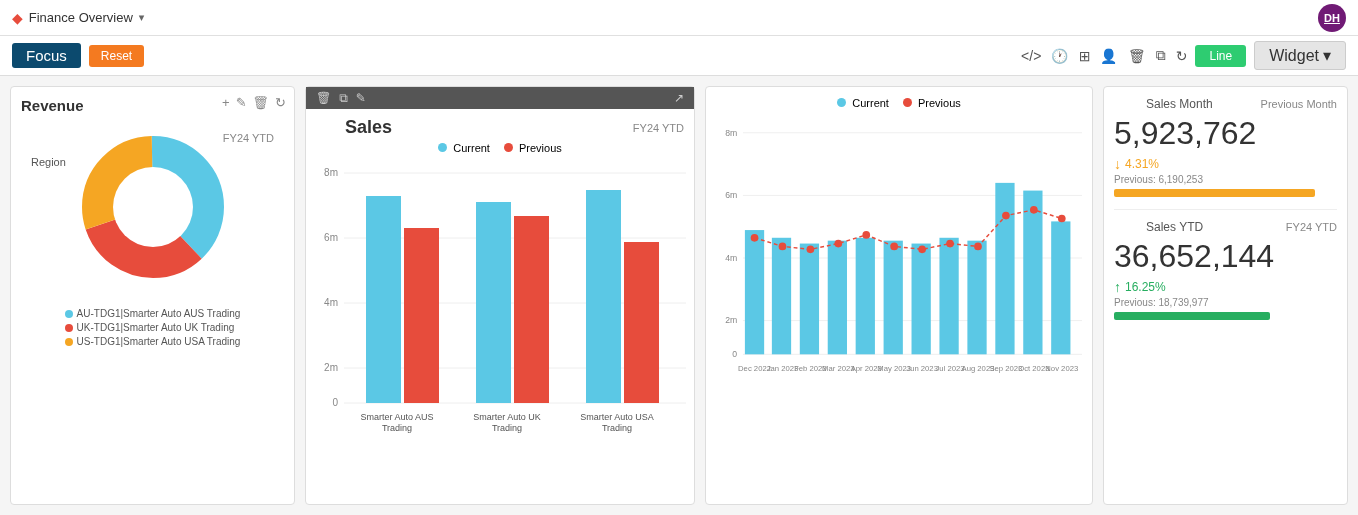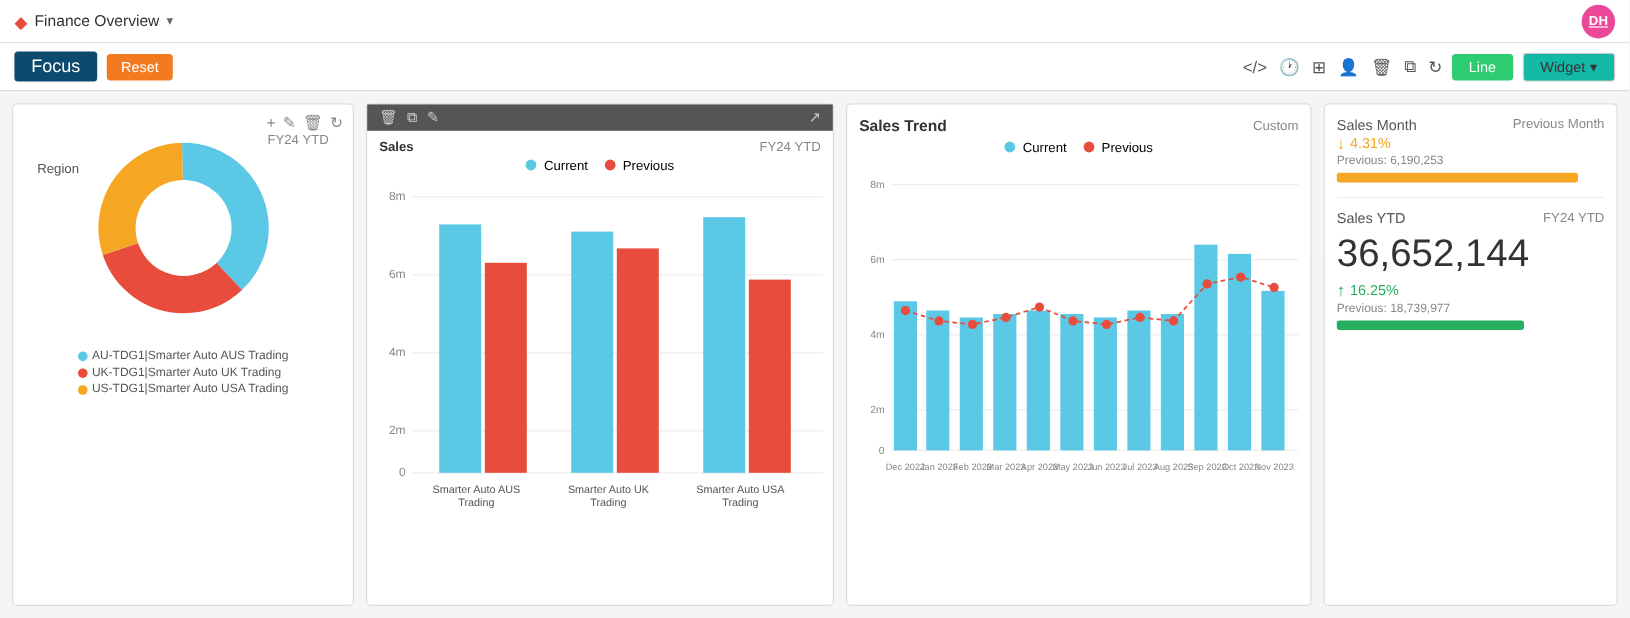--- a/index.html
+++ b/index.html
@@ -14,71 +14,71 @@
     .top-bar-caret { font-size: 11px; color: #666; }
 
     
     .toolbar { height: 40px; background: #fff; display: flex; align-items: center; padding: 0 12px; gap: 8px; border-bottom: 1px solid #ddd; }
     .btn-focus { background: #0c4a6e; color: #fff; border: none; padding: 4px 14px; font-size: 15px; border-radius: 3px; cursor: pointer; }
     .btn-reset { background: #f47a20; color: #fff; border: none; padding: 4px 12px; font-size: 12px; border-radius: 3px; cursor: pointer; }
     .toolbar-spacer { flex: 1; }
     .toolbar-icons { display: flex; align-items: center; gap: 10px; }
     .toolbar-icon { font-size: 14px; color: #555; cursor: pointer; }
     .btn-line { background: #2ecc71; color: #fff; border: none; padding: 4px 14px; font-size: 12px; border-radius: 3px; cursor: pointer; }
-    .btn-widget { background: #14b8a6; color: #333; border: 1px solid #ccc; padding: 4px 14px; font-size: 12px; border-radius: 3px; cursor: pointer; display: flex; align-items: center; gap: 4px; }
+    .btn-widget { background: #e5e5e5; color: #333; border: 1px solid #ccc; padding: 4px 14px; font-size: 16px; border-radius: 3px; cursor: pointer; display: flex; align-items: center; gap: 4px; }
 
     
     .main-content { flex: 1; display: flex; padding: 10px; gap: 10px; overflow: hidden; }
 
     
     .revenue-panel { background: #fff; border: 1px solid #ddd; border-radius: 4px; padding: 10px; width: 285px; min-width: 285px; position: relative; }
     .panel-title { font-size: 15px; font-weight: 700; color: #333; margin-bottom: 4px; }
     .panel-subtitle { font-size: 11px; color: #888; position: absolute; top: 14px; right: 10px; }
 
     .donut-container { display: flex; flex-direction: column; align-items: center; margin-top: 8px; }
     .donut-svg { width: 170px; height: 170px; }
     .legend { margin-top: 16px; font-size: 10px; color: #555; }
     .legend-item { display: flex; align-items: center; gap: 4px; margin-bottom: 3px; }
     .legend-dot { width: 8px; height: 8px; border-radius: 50%; flex-shrink: 0; }
 
     
     .sales-panel { background: #fff; border: 1px solid #ddd; border-radius: 4px; padding: 10px; width: 390px; min-width: 390px; position: relative; }
     .sales-panel-header { background: #555; margin: -10px -10px 8px -10px; padding: 4px 10px; display: flex; align-items: center; gap: 8px; }
     .sales-panel-icon { color: #ccc; font-size: 12px; cursor: pointer; }
-    .panel-header-title { font-size: 11px; font-weight: 600; color: #333; }
+    .panel-header-title { font-size: 18px; font-weight: 600; color: #333; margin-left: 29px; }
 
     .chart-legend { display: flex; gap: 14px; justify-content: center; margin-bottom: 4px; font-size: 11px; }
     .legend-circle { width: 9px; height: 9px; border-radius: 50%; display: inline-block; margin-right: 3px; }
 
     
     .trend-panel { background: #fff; border: 1px solid #ddd; border-radius: 4px; padding: 10px; flex: 1; position: relative; }
     .trend-header { display: flex; justify-content: space-between; align-items: center; margin-bottom: 6px; }
     .trend-title { font-size: 13px; font-weight: 600; color: #333; }
     .trend-badge { font-size: 11px; color: #888; }
     .trend-legend { display: flex; gap: 14px; justify-content: center; font-size: 11px; margin-bottom: 4px; }
 
     
     .kpi-panel { background: #fff; border: 1px solid #ddd; border-radius: 4px; padding: 10px; width: 245px; min-width: 245px; }
     .kpi-section { margin-bottom: 12px; }
-    .kpi-label { font-size: 12px; color: #555; }
+    .kpi-label { font-size: 12px; color: #555; margin-left: 32px; }
     .kpi-period { font-size: 11px; color: #888; float: right; }
     .kpi-value { font-size: 32px; font-weight: 300; color: #333; margin: 4px 0; }
     .kpi-change { display: flex; align-items: center; gap: 4px; font-size: 12px; }
     .kpi-change.down { color: #f5a623; }
     .kpi-change.up { color: #27ae60; }
     .kpi-prev { font-size: 10px; color: #888; margin-top: 2px; }
     .kpi-bar { height: 8px; border-radius: 2px; margin-top: 4px; }
     .kpi-bar.yellow { background: #f5a623; width: 90%; }
     .kpi-bar.green { background: #27ae60; width: 70%; }
     .kpi-divider { border: none; border-top: 1px solid #eee; margin: 10px 0; }
 
     .panel-actions { position: absolute; top: 8px; right: 8px; display: flex; gap: 6px; }
     .panel-action-icon { font-size: 13px; color: #888; cursor: pointer; }
 
-    .user-avatar { width: 28px; height: 28px; border-radius: 50%; background: #ec4899; color: #fff; display: flex; align-items: center; justify-content: center; font-size: 11px; font-weight: 700; text-decoration: underline; }
+    .user-avatar { width: 28px; height: 28px; border-radius: 50%; background: #701a75; color: #fff; display: flex; align-items: center; justify-content: center; font-size: 11px; font-weight: 700; text-decoration: underline; }
 
     .region-label { font-size: 11px; color: #555; position: absolute; top: 38px; left: 10px; }
   </style>
 </head>
 <body>
 
 <div class="app-container">
 
   <div class="top-bar">
     <div class="top-bar-left">
@@ -111,20 +111,21 @@
 
   <div class="main-content">
 
     <div class="revenue-panel">
       <div class="panel-actions">
         <span class="panel-action-icon">+</span>
         <span class="panel-action-icon">✎</span>
         <span class="panel-action-icon">🗑</span>
         <span class="panel-action-icon">↻</span>
       </div>
+      <div class="panel-title">Revenue</div>
       <div style="position:relative;">
         <span class="region-label">Region</span>
         <span class="panel-subtitle">FY24 YTD</span>
       </div>
       <div class="donut-container">
         <svg class="donut-svg" viewBox="0 0 170 170">
 
           <circle cx="85" cy="85" r="55" fill="none" stroke="#5bc8e5" stroke-width="32" stroke-dasharray="131 213" stroke-dashoffset="0" transform="rotate(-90 85 85)"></circle>
           <circle cx="85" cy="85" r="55" fill="none" stroke="#e74c3c" stroke-width="32" stroke-dasharray="110 234" stroke-dashoffset="-131" transform="rotate(-90 85 85)"></circle>
           <circle cx="85" cy="85" r="55" fill="none" stroke="#f5a623" stroke-width="32" stroke-dasharray="103 241" stroke-dashoffset="-241" transform="rotate(-90 85 85)"></circle>
@@ -199,24 +200,20 @@
 
         <rect x="270" y="32" width="35" height="213" fill="#5bc8e5"></rect>
 
         <rect x="308" y="84" width="35" height="161" fill="#e74c3c"></rect>
         <text x="301" y="262" font-size="9" fill="#555" text-anchor="middle">Smarter Auto USA</text>
         <text x="301" y="273" font-size="9" fill="#555" text-anchor="middle">Trading</text>
       </svg>
     </div>
 
     <div class="trend-panel">
-      <div class="trend-header">
-        <span class="trend-title">Sales Trend</span>
-        <span class="trend-badge">Custom</span>
-      </div>
       <div class="trend-legend">
         <span>
           <span class="legend-circle" style="background:#5bc8e5;"></span>
           <span>Current</span>
         </span>
         <span>
           <span class="legend-circle" style="background:#e74c3c;"></span>
           <span>Previous</span>
         </span>
       </div>
@@ -289,20 +286,21 @@
         <text x="359" y="262" font-size="8" fill="#888" text-anchor="middle">Nov 2023</text>
       </svg>
     </div>
 
     <div class="kpi-panel">
       <div class="kpi-section">
         <div style="display:flex; justify-content:space-between; align-items:center;">
           <span class="kpi-label">Sales Month</span>
           <span class="kpi-period">Previous Month</span>
         </div>
+        <div class="kpi-value">5,923,762</div>
         <div class="kpi-change down">
           <span style="font-size:14px;">↓</span>
           <span>4.31%</span>
         </div>
         <div class="kpi-prev">Previous: 6,190,253</div>
         <div class="kpi-bar yellow"></div>
       </div>
 
       <hr class="kpi-divider">
 

